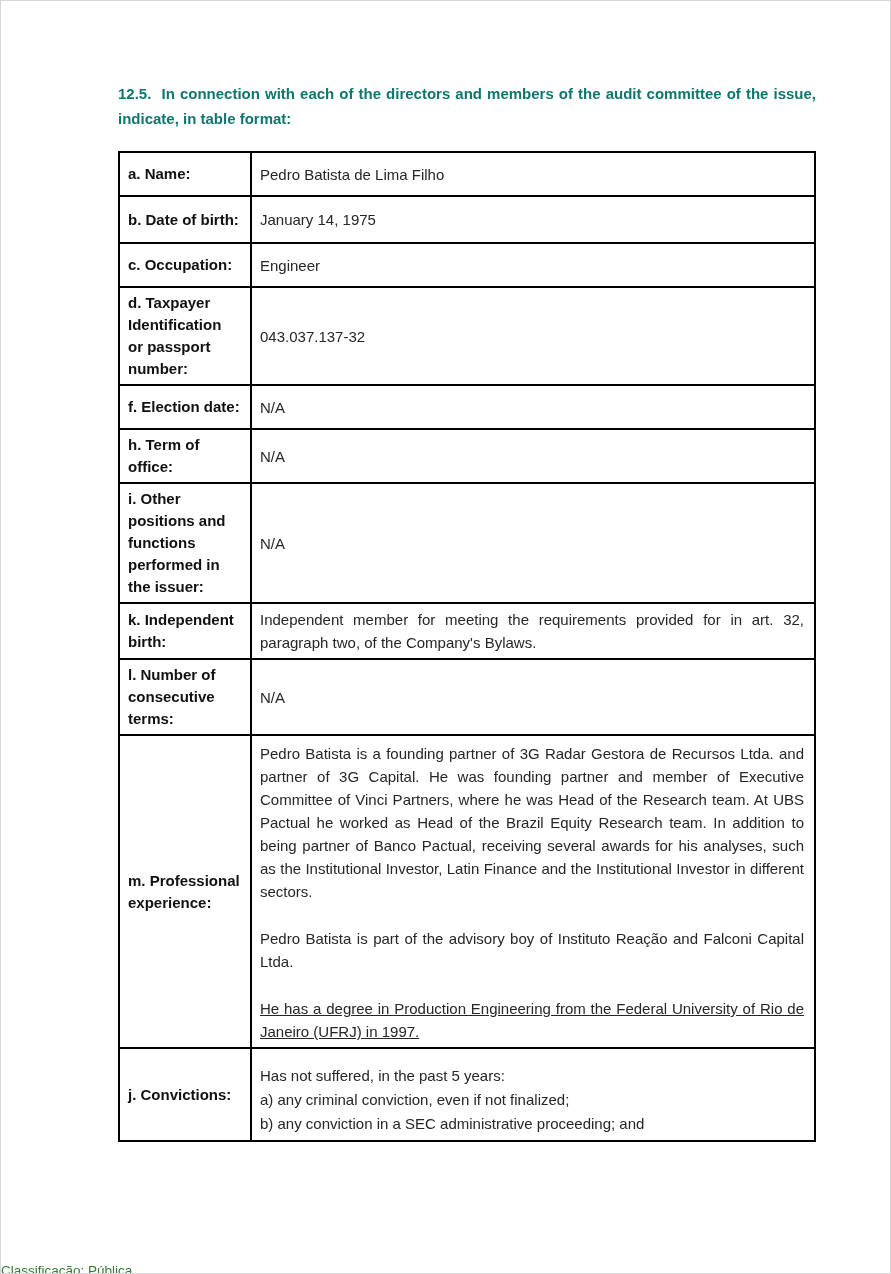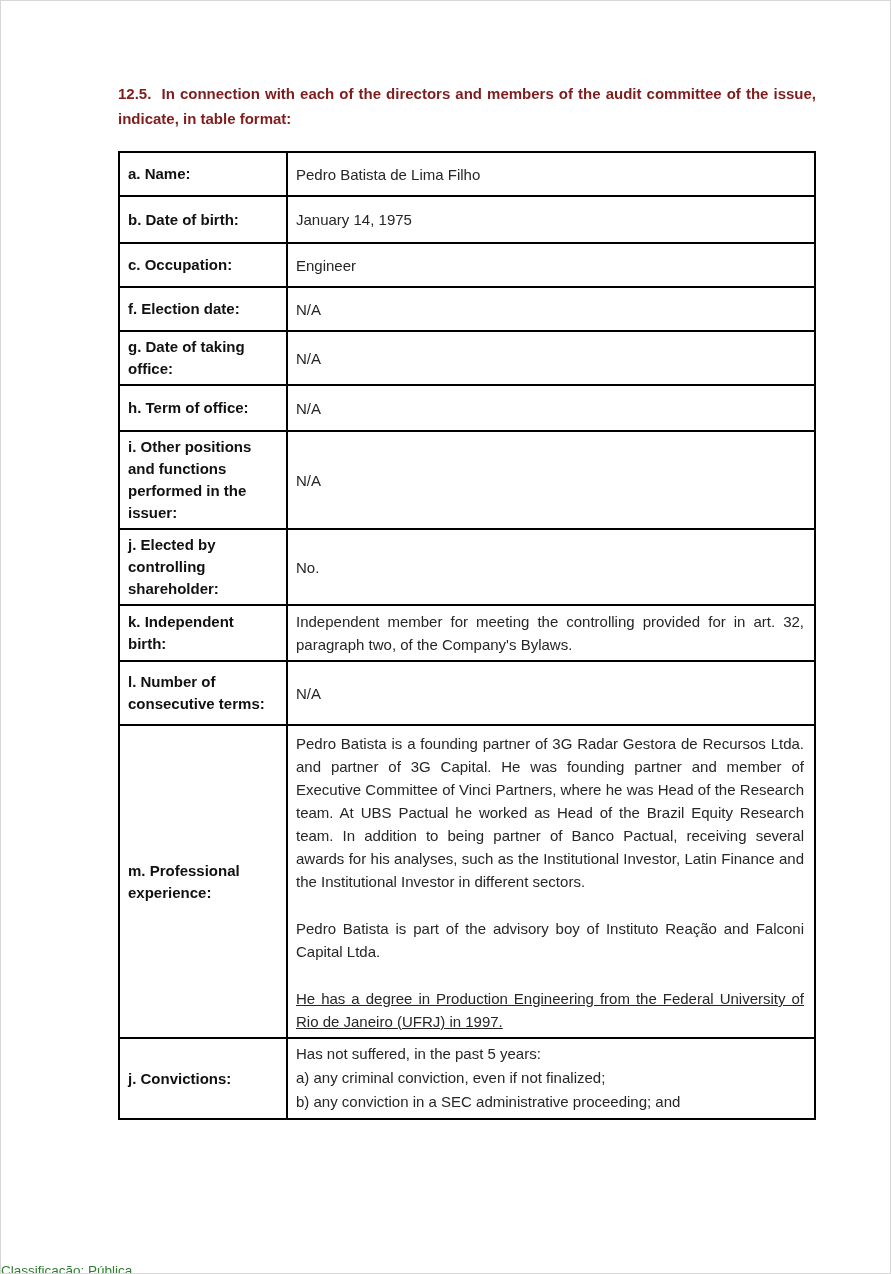--- a/index.html
+++ b/index.html
@@ -6,56 +6,56 @@
   body{
     width:891px;height:1274px;position:relative;
     font-family:"Liberation Sans", sans-serif;
     color:#1c1c1c;
     border:1px solid #d6d6d6;
     box-sizing:border-box;
     overflow:hidden;
   }
   .heading{
     position:absolute;left:117px;top:80px;width:698px;
-    font-size:15px;font-weight:bold;line-height:25px;color:#7f1d1d;
+    font-size:15px;font-weight:bold;line-height:25px;color:#0f766e;
     text-align:justify;
   }
   table.info{
     position:absolute;left:117px;top:150px;width:698px;
     border-collapse:collapse;table-layout:fixed;
   }
   table.info td{
     border:2px solid #000;
     font-size:15px;
     vertical-align:middle;
     padding:4px 10px 4px 8px;
     box-sizing:border-box;
     overflow:hidden;
   }
-  td.lbl{width:168px;font-weight:bold;color:#111;line-height:22px;}
+  td.lbl{width:132px;font-weight:bold;color:#111;line-height:22px;}
   td.val{color:#262626;line-height:23px;padding-left:11px;}
   tr.r0 td{height:44px}
   tr.r1 td{height:47px}
   tr.r2 td{height:44px}
   tr.r3 td{height:72px}
   tr.r4 td{height:45px}
   tr.r5 td{height:44px}
   tr.r6 td{height:44px}
   tr.r7 td{height:46px}
   tr.r8 td{height:72px}
   tr.r9 td{height:70px}
   tr.r10 td{height:53px}
   tr.r11 td{height:64px}
   tr.r12 td{height:310px}
   tr.r13 td{height:75px}
   tr.r10 td.val{text-align:justify;}
   tr.r12 td.val{vertical-align:top;text-align:justify;padding-top:6px;}
   tr.r12 td.val p{margin:0 0 24px 0;}
   tr.r12 td.val p:last-child{margin-bottom:0;text-decoration:underline;}
-  tr.r13 td.val{vertical-align:top;padding-top:3px;line-height:24px;}
+  tr.r13 td.val{vertical-align:top;padding-top:15px;line-height:24px;}
   .footer{
     position:absolute;left:0;top:1262px;width:891px;
     font-size:13.5px;
   }
 </style>
 </head>
 <body>
 
 <div class="heading">12.5.&nbsp; In connection with each of the directors and members of the audit committee of the issue, indicate, in table format:</div>
 
@@ -66,43 +66,39 @@
     <td class="val">Pedro Batista de Lima Filho</td>
   </tr>
   <tr class="r1">
     <td class="lbl">b. Date of birth:</td>
     <td class="val">January 14, 1975</td>
   </tr>
   <tr class="r2">
     <td class="lbl">c. Occupation:</td>
     <td class="val">Engineer</td>
   </tr>
+  <tr class="r3">
+    <td class="lbl">d. Taxpayer Identification or passport number:</td>
+    <td class="val">043.037.137-32</td>
+  </tr>
   <tr class="r5">
     <td class="lbl">f. Election date:</td>
-    <td class="val">N/A</td>
-  </tr>
-  <tr class="r6">
-    <td class="lbl">g. Date of taking office:</td>
     <td class="val">N/A</td>
   </tr>
   <tr class="r7">
     <td class="lbl">h. Term of office:</td>
     <td class="val">N/A</td>
   </tr>
   <tr class="r8">
     <td class="lbl">i. Other positions and functions performed in the issuer:</td>
     <td class="val">N/A</td>
   </tr>
-  <tr class="r9">
-    <td class="lbl">j. Elected by controlling shareholder:</td>
-    <td class="val">No.</td>
-  </tr>
   <tr class="r10">
     <td class="lbl">k. Independent birth:</td>
-    <td class="val">Independent member for meeting the controlling provided for in art. 32, paragraph two, of the Company's Bylaws.</td>
+    <td class="val">Independent member for meeting the requirements provided for in art. 32, paragraph two, of the Company's Bylaws.</td>
   </tr>
   <tr class="r11">
     <td class="lbl">l. Number of consecutive terms:</td>
     <td class="val">N/A</td>
   </tr>
   <tr class="r12">
     <td class="lbl">m. Professional experience:</td>
     <td class="val">
       <p>Pedro Batista is a founding partner of 3G Radar Gestora de Recursos Ltda. and partner of 3G Capital. He was founding partner and member of Executive Committee of Vinci Partners, where he was Head of the Research team. At UBS Pactual he worked as Head of the Brazil Equity Research team. In addition to being partner of Banco Pactual, receiving several awards for his analyses, such as the Institutional Investor, Latin Finance and the Institutional Investor in different sectors.</p>
       <p>Pedro Batista is part of the advisory boy of Instituto Reação and Falconi Capital Ltda.</p>

